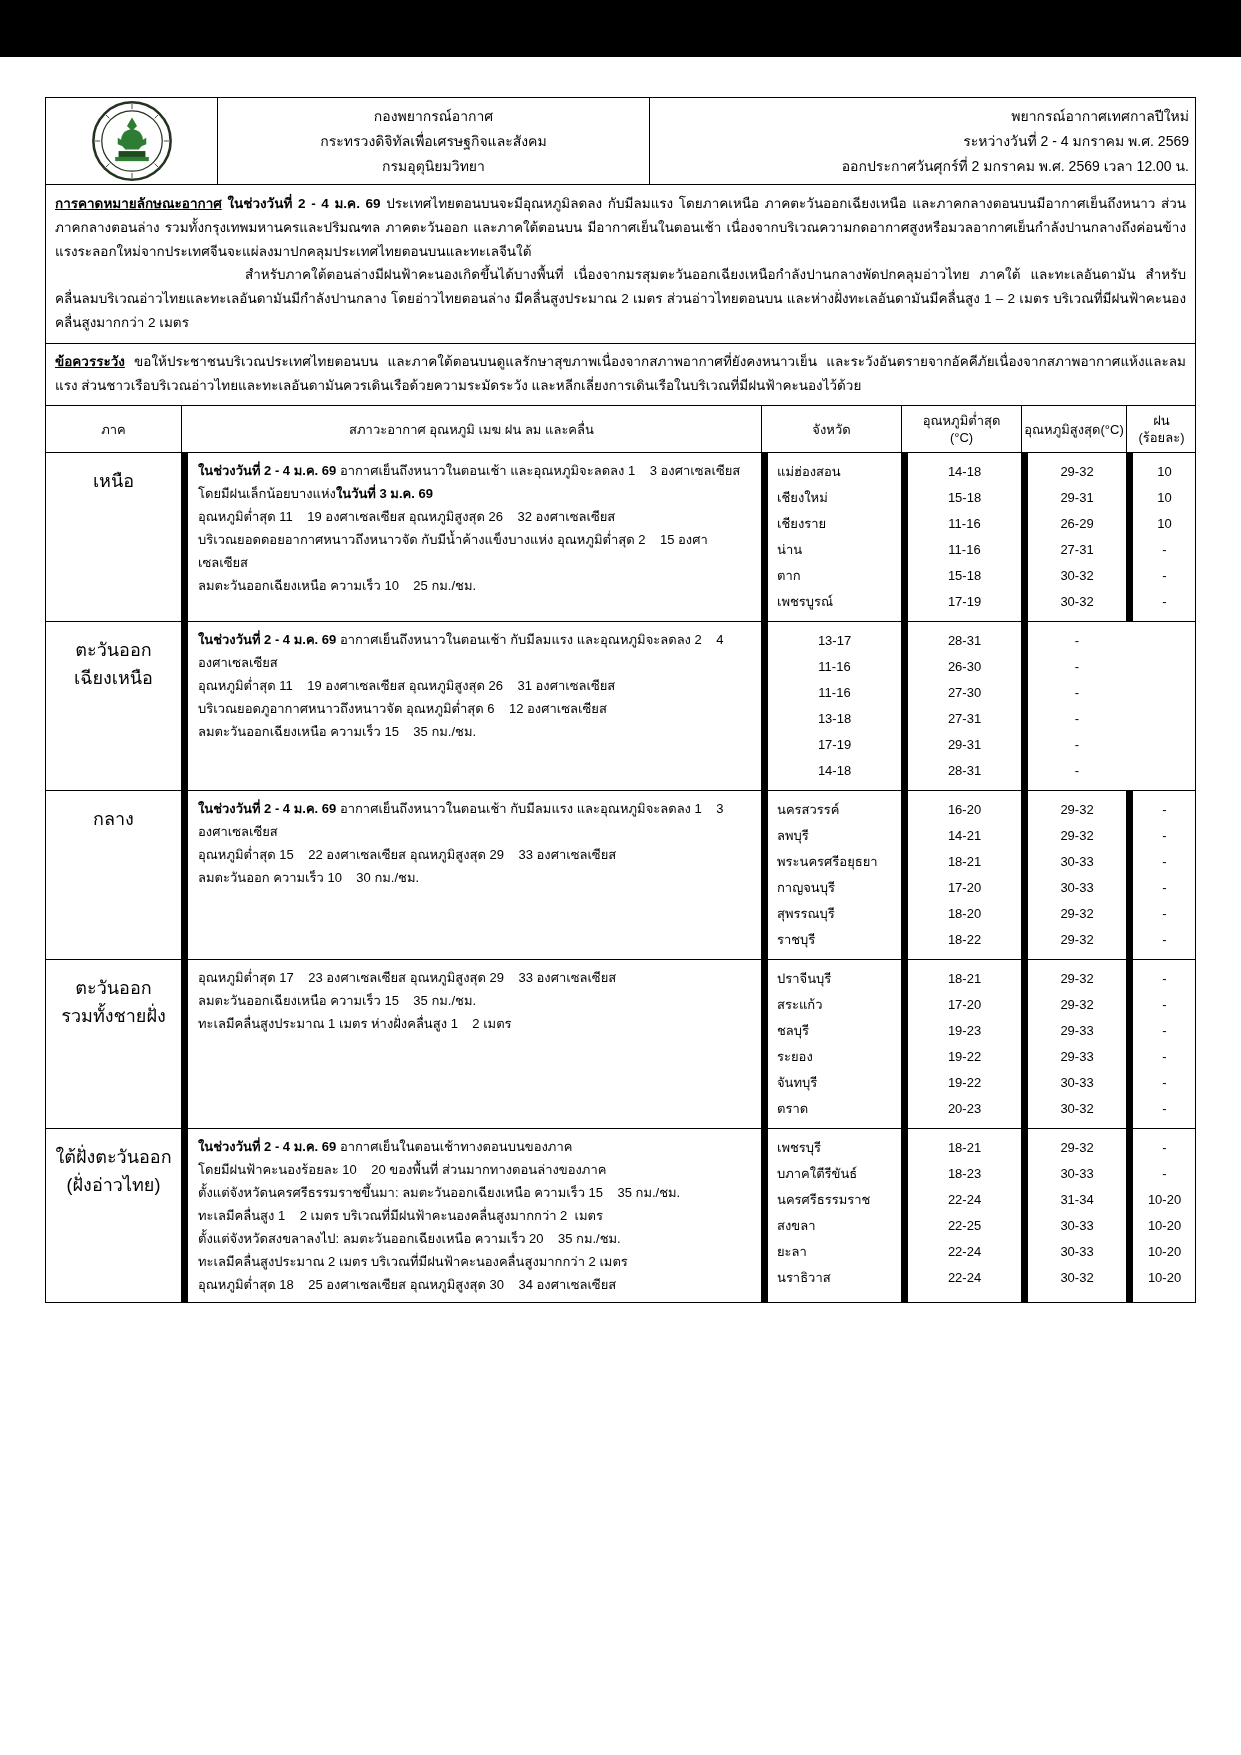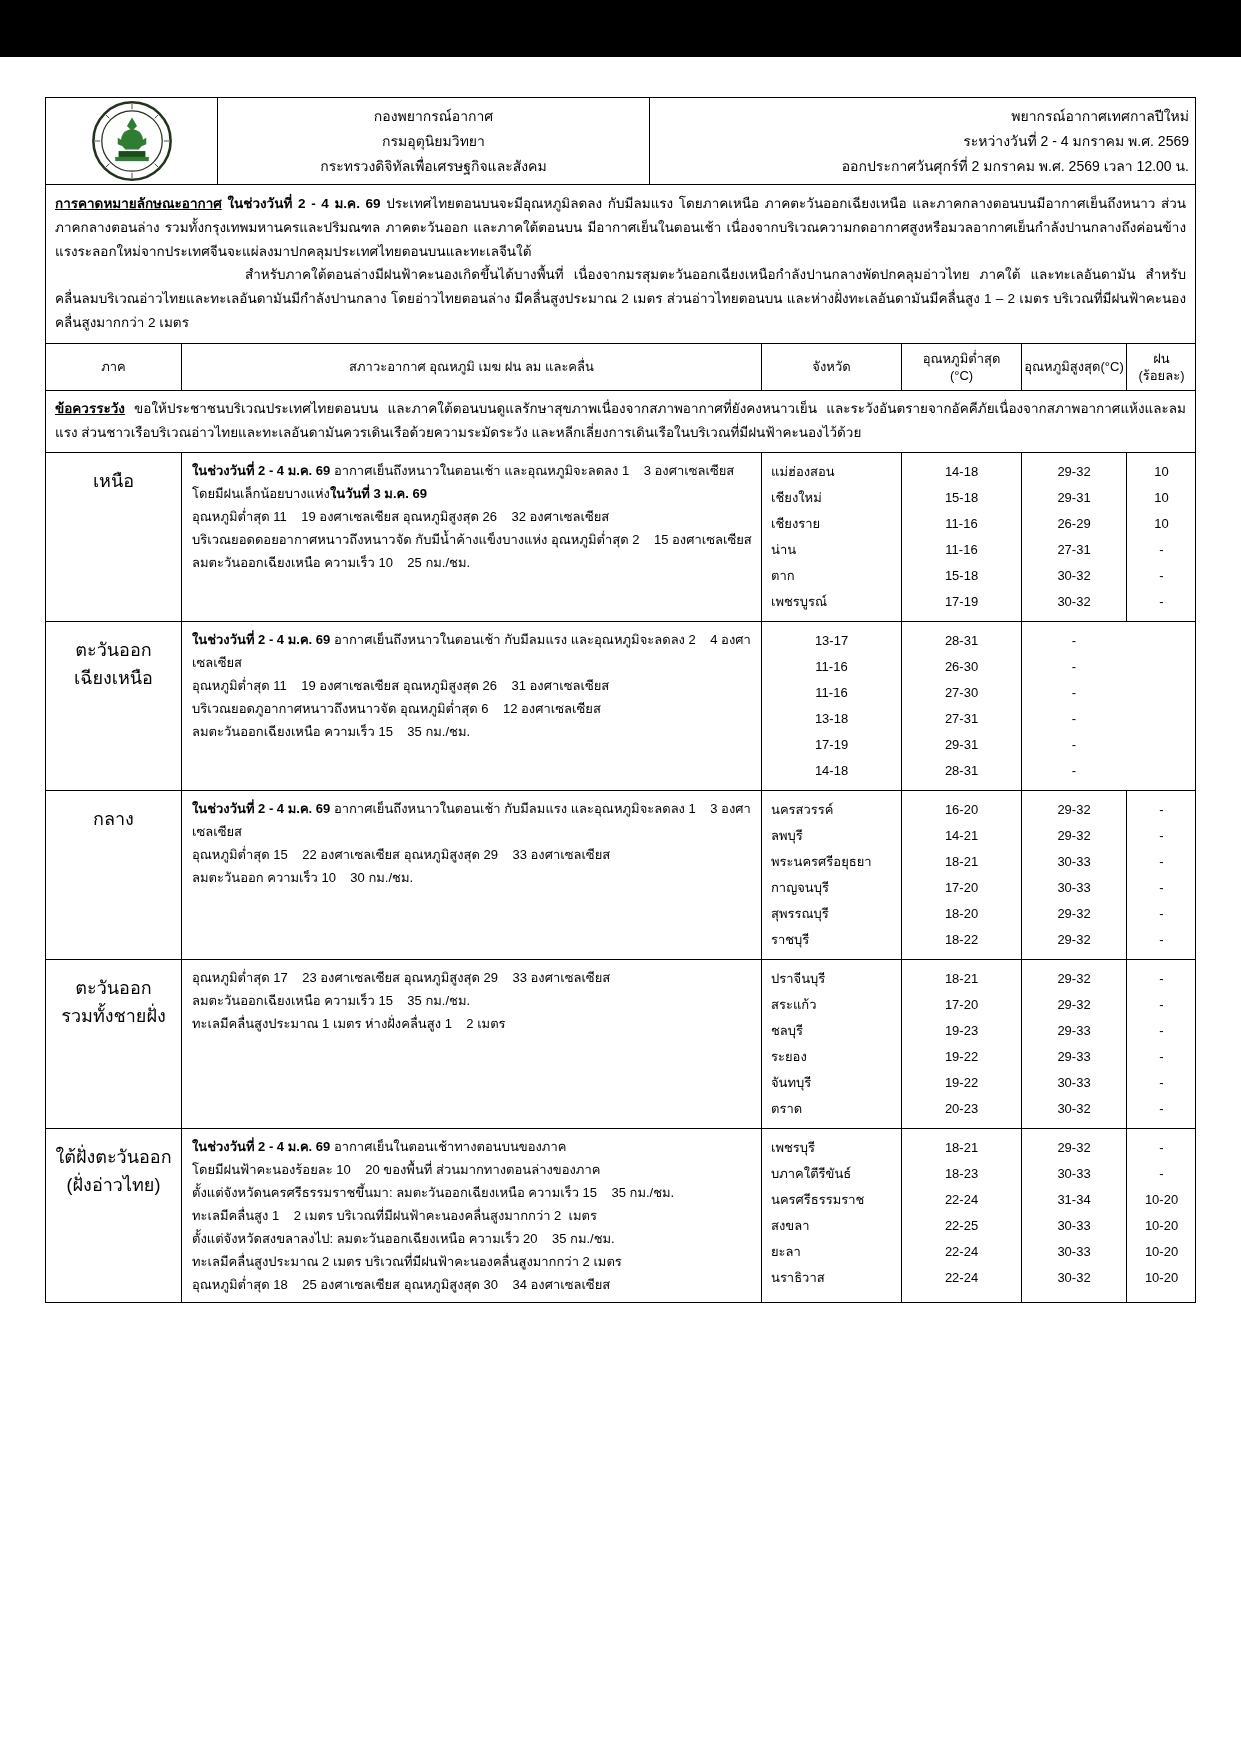--- a/index.html
+++ b/index.html
@@ -26,21 +26,21 @@
   .warning-box { padding:6px 9px 8px 9px; font-size:13.5px; line-height:23.8px; text-align:justify; }
   .lead { font-weight:bold; text-decoration:underline; }
   .b { font-weight:bold; }
 
   
   .grid { display:grid; grid-template-columns:135px 580px 140px 120px 105px 70px; }
   .thead { min-height:48px; font-size:13px; }
   .hcell { border-left:1px solid #000; display:flex; flex-direction:column; align-items:center; justify-content:center; text-align:center; line-height:17px; padding:3px 2px; box-sizing:border-box; }
   .hcell:first-child { border-left:none; }
 
-  .section .cell { border-left:1px solid #000000; box-sizing:border-box; }
+  .section .cell { border-left:7px solid #000000; box-sizing:border-box; }
   .section .cell:first-child { border-left:none; }
   .region-cell { text-align:center; padding-top:14px; font-size:18px; line-height:28px; }
   .weather-cell { padding:6px 8px 6px 10px; font-size:13px; line-height:23px; }
   .wline { white-space:pre-wrap; }
   .prov-cell, .num-cell { padding-top:6px; padding-bottom:6px; font-size:13px; }
   .prov-item { height:26px; line-height:26px; padding-left:9px; white-space:nowrap; }
   .num-item  { height:26px; line-height:26px; text-align:center; }
 </style>
 </head>
 <body>
@@ -69,54 +69,54 @@
           <path d="M50 36 c8 0 13 6 13 13 0 5 -3 9 -5 11 h-16 c-2 -2 -5 -6 -5 -11 0 -7 5 -13 13 -13 z"></path>
           <path d="M33 46 l10 6 v6 l-10 -4 z"></path>
           <path d="M67 46 l-10 6 v6 l10 -4 z"></path>
         </g>
         <rect x="34" y="62" width="32" height="7" fill="#1b4d1b"></rect>
         <rect x="30" y="69" width="40" height="5" fill="#2e7d32"></rect>
       </svg>
     </div>
     <div class="org-cell">
       <div>กองพยากรณ์อากาศ</div>
+      <div>กระทรวงดิจิทัลเพื่อเศรษฐกิจและสังคม</div>
       <div>กรมอุตุนิยมวิทยา</div>
-      <div>กระทรวงดิจิทัลเพื่อเศรษฐกิจและสังคม</div>
     </div>
     <div class="title-cell">
       <div>พยากรณ์อากาศเทศกาลปีใหม่</div>
       <div>ระหว่างวันที่ 2 - 4 มกราคม พ.ศ. 2569</div>
       <div>ออกประกาศวันศุกร์ที่ 2 มกราคม พ.ศ. 2569 เวลา 12.00 น.</div>
     </div>
   </div>
 
   <div class="box forecast-box">
     <div><span class="lead">การคาดหมายลักษณะอากาศ</span><span class="b"> ในช่วงวันที่ 2 - 4 ม.ค. 69</span><span>  ประเทศไทยตอนบนจะมีอุณหภูมิลดลง กับมีลมแรง โดยภาคเหนือ ภาคตะวันออกเฉียงเหนือ และภาคกลางตอนบนมีอากาศเย็นถึงหนาว ส่วนภาคกลางตอนล่าง รวมทั้งกรุงเทพมหานครและปริมณฑล ภาคตะวันออก และภาคใต้ตอนบน มีอากาศเย็นในตอนเช้า เนื่องจากบริเวณความกดอากาศสูงหรือมวลอากาศเย็นกำลังปานกลางถึงค่อนข้างแรงระลอกใหม่จากประเทศจีนจะแผ่ลงมาปกคลุมประเทศไทยตอนบนและทะเลจีนใต้</span></div>
     <div class="para2">สำหรับภาคใต้ตอนล่างมีฝนฟ้าคะนองเกิดขึ้นได้บางพื้นที่ เนื่องจากมรสุมตะวันออกเฉียงเหนือกำลังปานกลางพัดปกคลุมอ่าวไทย ภาคใต้ และทะเลอันดามัน สำหรับคลื่นลมบริเวณอ่าวไทยและทะเลอันดามันมีกำลังปานกลาง โดยอ่าวไทยตอนล่าง มีคลื่นสูงประมาณ 2 เมตร ส่วนอ่าวไทยตอนบน และห่างฝั่งทะเลอันดามันมีคลื่นสูง 1 – 2 เมตร บริเวณที่มีฝนฟ้าคะนองคลื่นสูงมากกว่า 2 เมตร</div>
+  </div>
+
+  <div class="box warning-box">
+    <span class="lead">ข้อควรระวัง</span><span> ขอให้ประชาชนบริเวณประเทศไทยตอนบน และภาคใต้ตอนบนดูแลรักษาสุขภาพเนื่องจากสภาพอากาศที่ยังคงหนาวเย็น และระวังอันตรายจากอัคคีภัยเนื่องจากสภาพอากาศแห้งและลมแรง ส่วนชาวเรือบริเวณอ่าวไทยและทะเลอันดามันควรเดินเรือด้วยความระมัดระวัง และหลีกเลี่ยงการเดินเรือในบริเวณที่มีฝนฟ้าคะนองไว้ด้วย</span>
   </div>
 
   <div class="box grid thead">
     <div class="hcell">ภาค</div>
     <div class="hcell">สภาวะอากาศ อุณหภูมิ เมฆ ฝน ลม และคลื่น</div>
     <div class="hcell">จังหวัด</div>
     <div class="hcell">
       <div>อุณหภูมิต่ำสุด</div>
       <div>(°C)</div>
     </div>
     <div class="hcell">อุณหภูมิสูงสุด(°C)</div>
     <div class="hcell">
       <div>ฝน</div>
       <div>(ร้อยละ)</div>
     </div>
   </div>
 
-  <div class="box warning-box">
-    <span class="lead">ข้อควรระวัง</span><span> ขอให้ประชาชนบริเวณประเทศไทยตอนบน และภาคใต้ตอนบนดูแลรักษาสุขภาพเนื่องจากสภาพอากาศที่ยังคงหนาวเย็น และระวังอันตรายจากอัคคีภัยเนื่องจากสภาพอากาศแห้งและลมแรง ส่วนชาวเรือบริเวณอ่าวไทยและทะเลอันดามันควรเดินเรือด้วยความระมัดระวัง และหลีกเลี่ยงการเดินเรือในบริเวณที่มีฝนฟ้าคะนองไว้ด้วย</span>
-  </div>
-
   <div id="table-body">
       <div class="box grid section">
         <div class="cell region-cell">
           <div class="region-line">เหนือ</div>
         </div>
         <div class="cell weather-cell">
           <div class="wline"><span class="b">ในช่วงวันที่ 2 - 4 ม.ค. 69</span><span> อากาศเย็นถึงหนาวในตอนเช้า และอุณหภูมิจะลดลง 1    3 องศาเซลเซียส</span></div>
           <div class="wline"><span>โดยมีฝนเล็กน้อยบางแห่ง</span><span class="b">ในวันที่ 3 ม.ค. 69</span></div>
           <div class="wline"><span>อุณหภูมิต่ำสุด 11    19 องศาเซลเซียส อุณหภูมิสูงสุด 26    32 องศาเซลเซียส</span></div>
           <div class="wline"><span>บริเวณยอดดอยอากาศหนาวถึงหนาวจัด กับมีน้ำค้างแข็งบางแห่ง อุณหภูมิต่ำสุด 2    15 องศาเซลเซียส</span></div>

